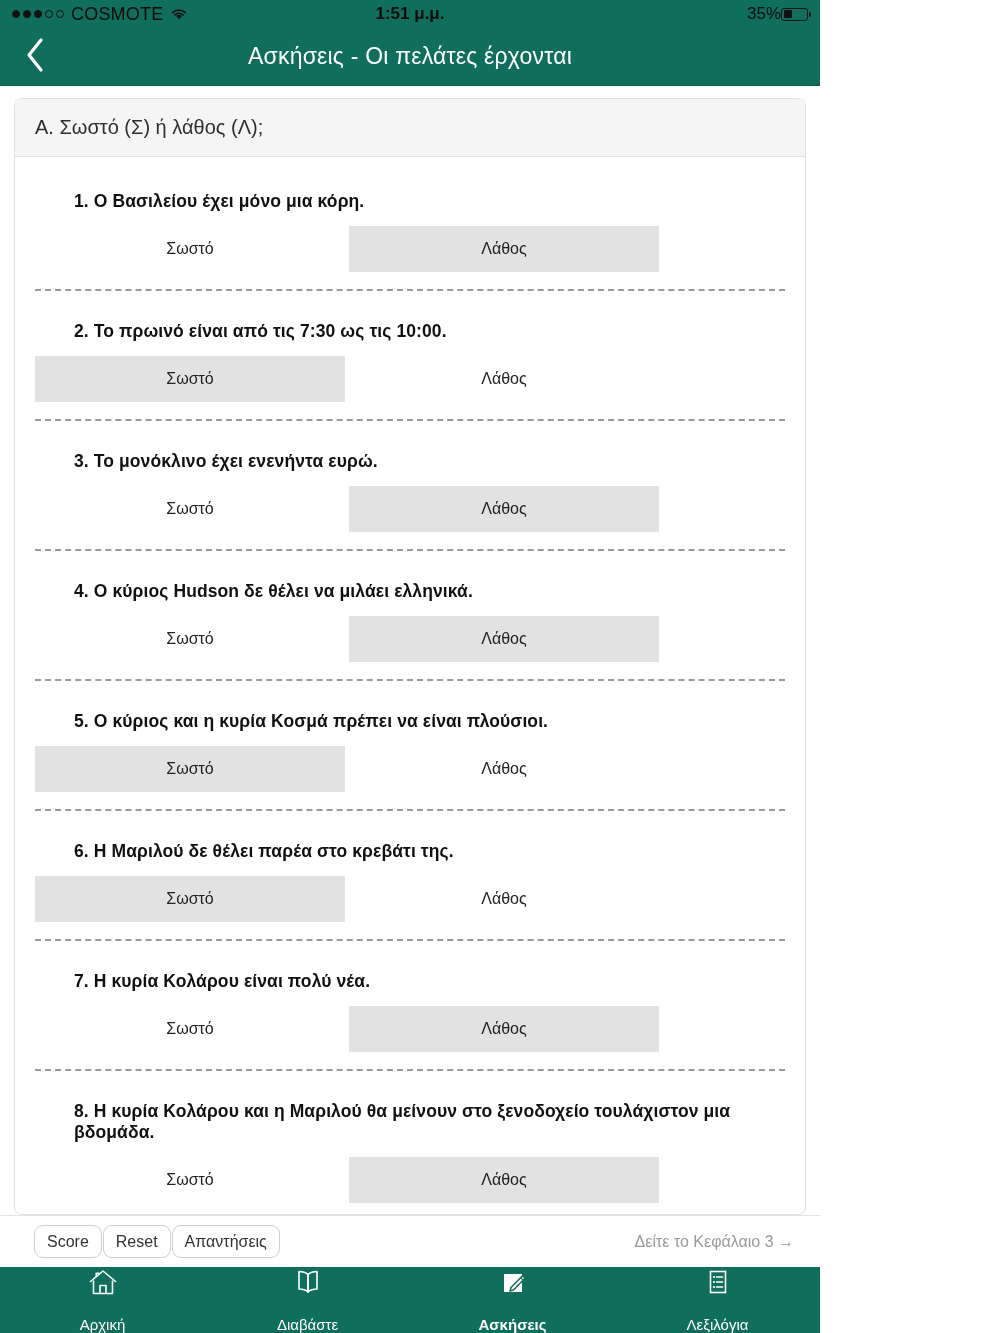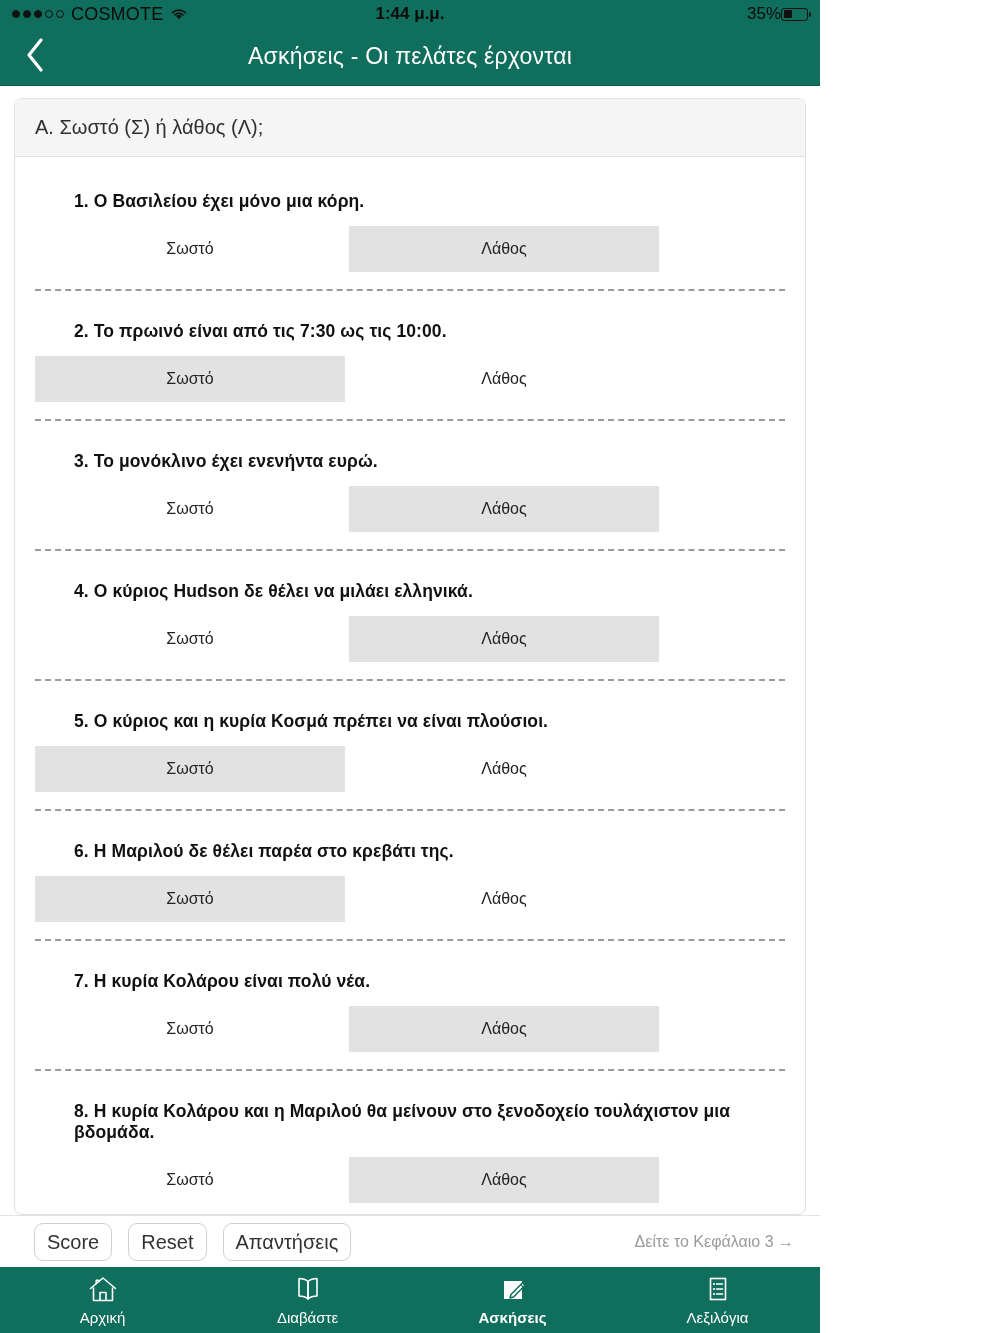--- a/index.html
+++ b/index.html
@@ -176,23 +176,23 @@
     display: flex;
     align-items: center;
     padding: 0 26px 0 34px;
     position: relative;
   }
   .abtn {
     border: 1px solid #cfcfcf;
     background: #ffffff;
     border-radius: 9px;
     padding: 7px 12px;
-    font-size: 20px;
+    font-size: 16px;
     color: #333;
-    margin-right: 16px;
+    margin-right: 1px;
     cursor: pointer;
     font-family: "Liberation Sans", sans-serif;
     line-height: 1.1;
   }
   .chapter-link {
     margin-left: auto;
     font-size: 16px;
     color: #9a9a9a;
     cursor: pointer;
     white-space: nowrap;
@@ -204,21 +204,21 @@
     height: 66px;
     background: #0f6e5c;
     display: flex;
     align-items: stretch;
   }
   .tab {
     flex: 1 1 0;
     display: flex;
     flex-direction: column;
     align-items: center;
-    justify-content: center;
+    justify-content: space-between;
     gap: 5px;
     cursor: pointer;
     color: #ffffff;
   }
   .tab-label {
     font-size: 15px;
     color: #ffffff;
     font-weight: 400;
   }
   .tab.active .tab-label { font-weight: bold; }
@@ -240,21 +240,21 @@
       </span>
       <span class="carrier">COSMOTE</span>
       <span class="wifi-icon">
         <svg width="18" height="14" viewBox="0 0 18 14">
           <path d="M9 12.2 L6.1 9.0 A4.3 4.3 0 0 1 11.9 9.0 Z" fill="#111"></path>
           <path d="M2.6 5.6 A9.5 9.5 0 0 1 15.4 5.6" stroke="#111" stroke-width="1.7" fill="none" stroke-linecap="round"></path>
           <path d="M4.7 8.0 A6.2 6.2 0 0 1 13.3 8.0" stroke="#111" stroke-width="1.6" fill="none" stroke-linecap="round"></path>
         </svg>
       </span>
     </div>
-    <div class="status-center">1:44 μ.μ.</div>
+    <div class="status-center">1:51 μ.μ.</div>
     <div class="status-right">
       <span>35%</span>
       <span class="battery">
           <span class="fill"></span>
         </span>
     </div>
   </div>
 
   <div class="navbar">
     <div class="back-btn">

